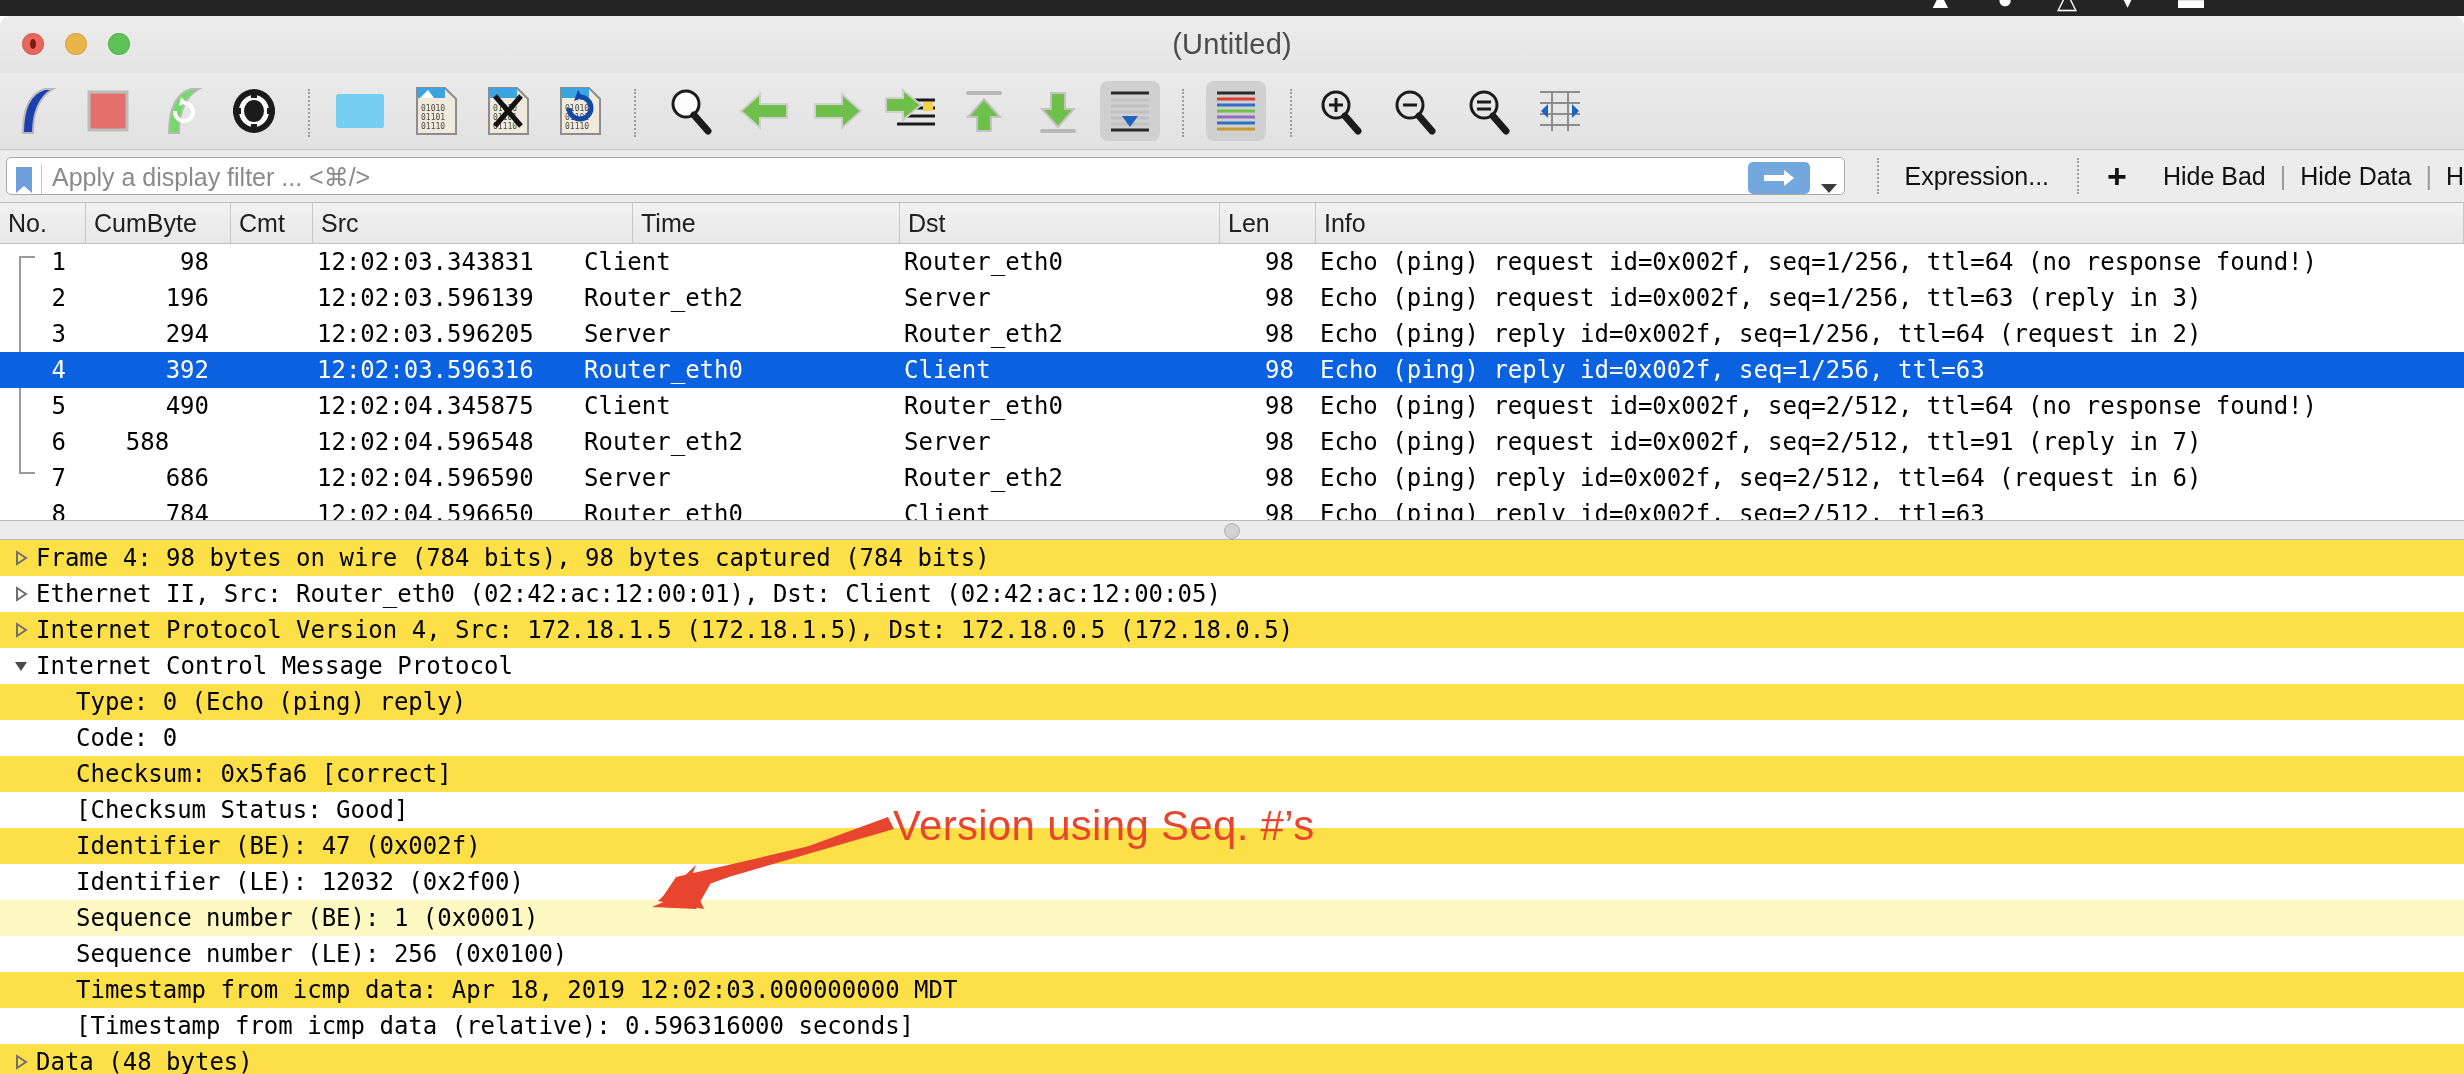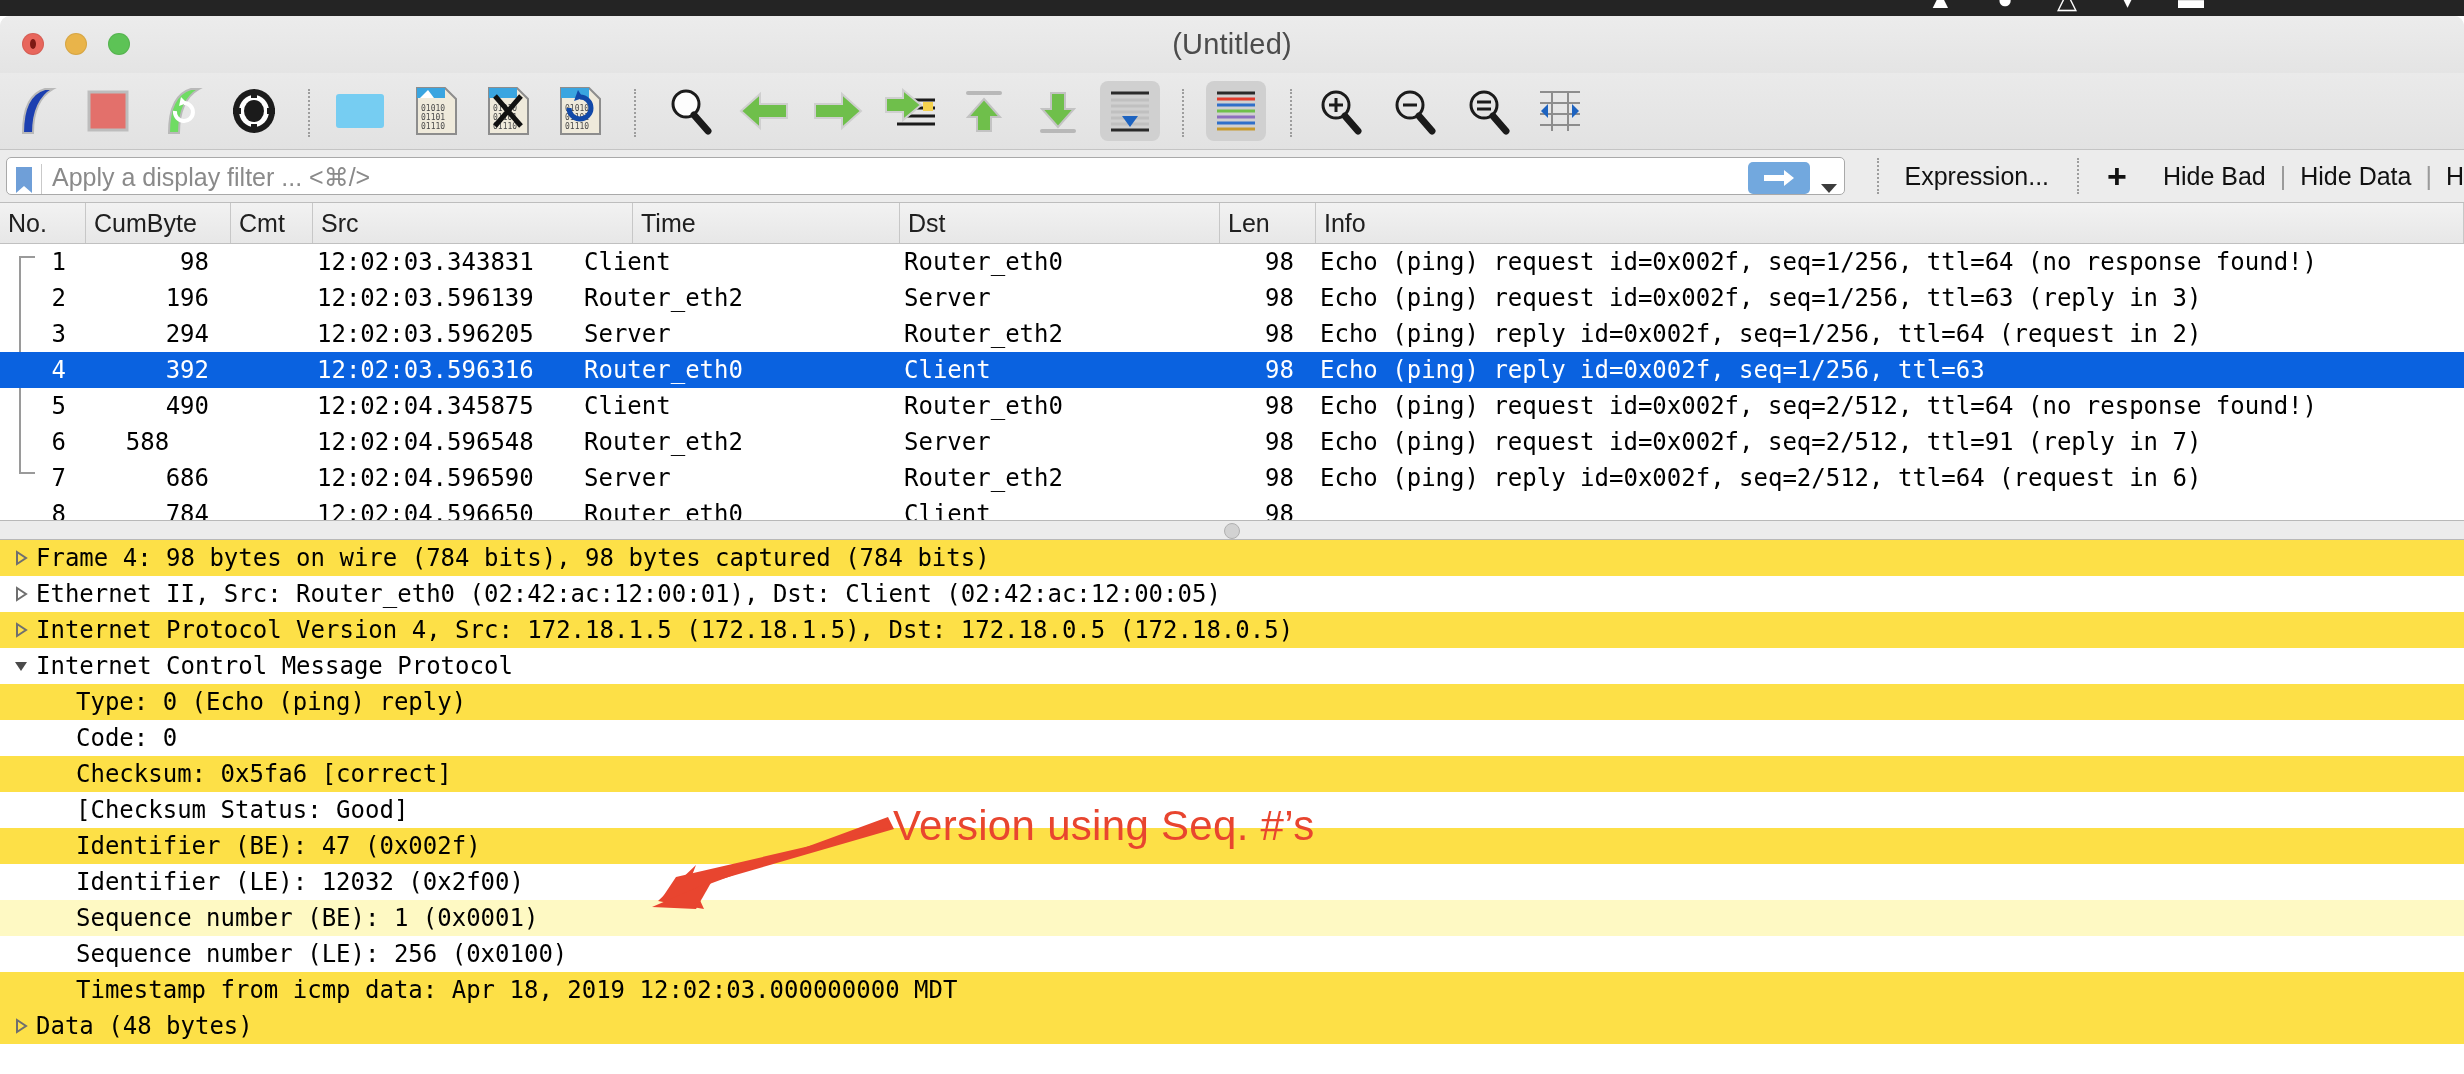--- a/index.html
+++ b/index.html
@@ -663,20 +663,21 @@
         <div class="cell txt" style="width: auto;">Echo (ping) reply    id=0x002f, seq=2/512, ttl=64 (request in 6)</div>
       </div>
       <div class="prow">
         <div class="cell num" style="width: 86px;">8</div>
         <div class="cell byte" style="width: 145px;">784</div>
         <div class="cell txt" style="width: 82px;"></div>
         <div class="cell txt" style="width: 267px;">12:02:04.596650</div>
         <div class="cell txt" style="width: 320px;">Router_eth0</div>
         <div class="cell txt" style="width: 320px;">Client</div>
         <div class="cell len" style="width: 96px;">98</div>
+        <div class="cell txt" style="width: auto;">Echo (ping) reply    id=0x002f, seq=2/512, ttl=63</div>
       </div>
     </div>
 
   <div id="splitter">
     <div class="grip"></div>
   </div>
 
   <div id="details">
       <div class="drow shade">
         <div style="width: 10px; flex: 0 0 auto;"></div>
@@ -752,20 +753,25 @@
       <div class="drow">
         <div style="width: 50px; flex: 0 0 auto;"></div>
         <div class="tw"></div>
         <div class="dtext">Sequence number (LE): 256 (0x0100)</div>
       </div>
       <div class="drow shade">
         <div style="width: 50px; flex: 0 0 auto;"></div>
         <div class="tw"></div>
         <div class="dtext">Timestamp from icmp data: Apr 18, 2019 12:02:03.000000000 MDT</div>
       </div>
+      <div class="drow">
+        <div style="width: 50px; flex: 0 0 auto;"></div>
+        <div class="tw"></div>
+        <div class="dtext">[Timestamp from icmp data (relative): 0.596316000 seconds]</div>
+      </div>
       <div class="drow shade">
         <div style="width: 10px; flex: 0 0 auto;"></div>
         <div class="tw">
           <svg width="14" height="16" viewBox="0 0 14 16">
             <path d="M3 2 L12 8 L3 14 Z" fill="none" stroke="#6f6f6f" stroke-width="2"></path>
           </svg>
         </div>
         <div class="dtext">Data (48 bytes)</div>
       </div>
     </div>

